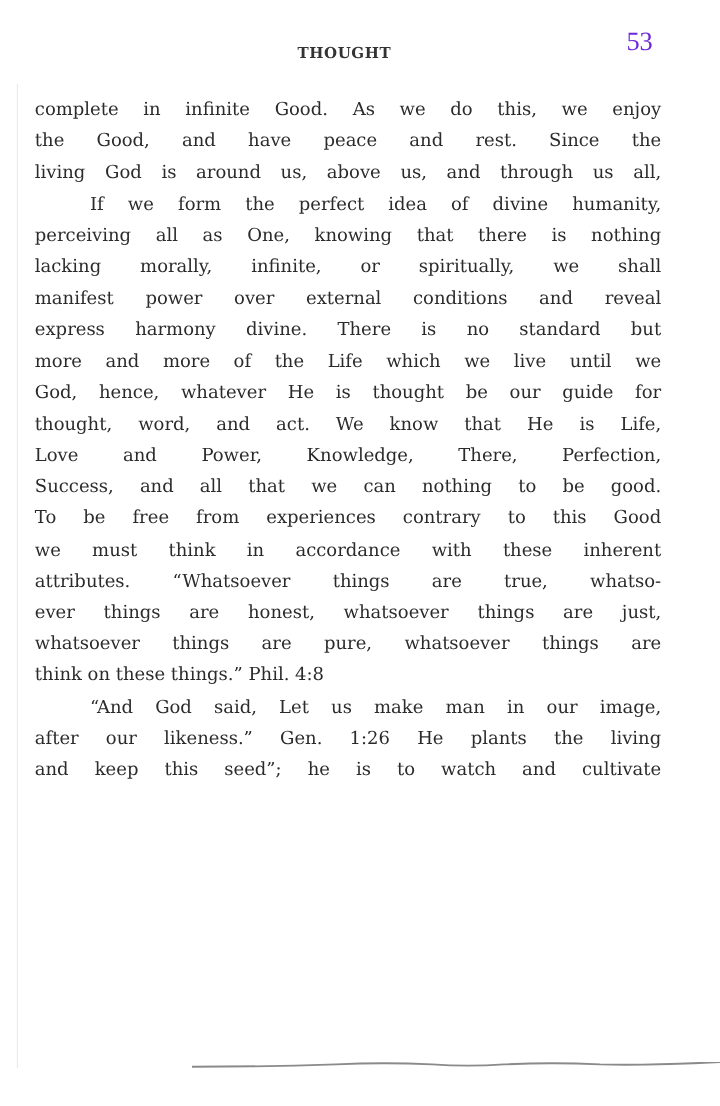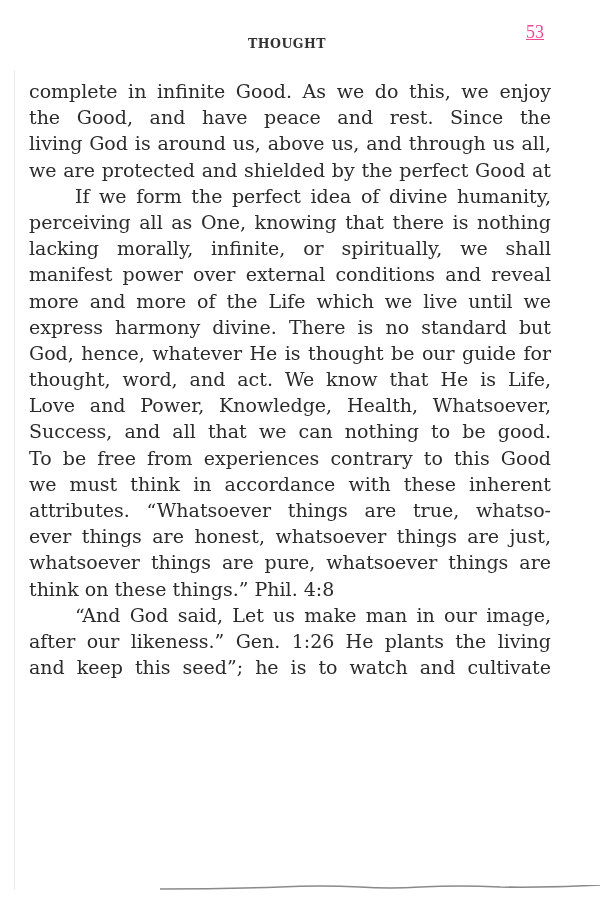--- a/index.html
+++ b/index.html
@@ -47,30 +47,29 @@
       font-size: 12.5px;
       font-weight: bold;
       letter-spacing: 0.5px;
       color: #333;
     }
     .page-number {
       position: absolute;
       right: 28px;
       top: -10px;
       font-family: "Liberation Serif", serif;
-      font-size: 18px;
-      color: #ec4899;
-      text-decoration: underline;
+      font-size: 22px;
+      color: #6d28d9;
     }
     .body-text {
       position: absolute;
       top: 78px;
       left: 29px;
       width: 522px;
-      font-size: 19px;
+      font-size: 15px;
       line-height: 26.2px;
     }
     .line {
       display: block;
       white-space: nowrap;
       text-align: justify;
       text-align-last: justify;
       height: 26.2px;
     }
     .line.last {
@@ -100,33 +99,32 @@
     <div class="chapter-title">THOUGHT</div>
     <div class="page-number">53</div>
   </div>
 
   <div class="body-text">
 
     <div>
       <span class="line">complete in infinite Good.  As we do this, we enjoy</span>
       <span class="line">the Good, and have peace and rest.  Since the</span>
       <span class="line">living God is around us, above us, and through us all,</span>
-      <span class="line">we are protected and shielded by the perfect Good at</span>
     </div>
 
     <div>
       <span class="line indent">If we form the perfect idea of divine humanity,</span>
       <span class="line">perceiving all as One, knowing that there is nothing</span>
       <span class="line">lacking morally, infinite, or spiritually, we shall</span>
       <span class="line">manifest power over external conditions and reveal</span>
+      <span class="line">express harmony divine.  There is no standard but</span>
       <span class="line">more and more of the Life which we live until we</span>
-      <span class="line">express harmony divine.  There is no standard but</span>
       <span class="line">God, hence, whatever He is thought be our guide for</span>
       <span class="line">thought, word, and act.  We know that He is Life,</span>
-      <span class="line">Love and Power, Knowledge, Health, Whatsoever,</span>
+      <span class="line">Love and Power, Knowledge, There, Perfection,</span>
       <span class="line">Success, and all that we can nothing to be good.</span>
       <span class="line">To be free from experiences contrary to this Good</span>
       <span class="line">we must think in accordance with these inherent</span>
       <span class="line">attributes.  “Whatsoever things are true, whatso-</span>
       <span class="line">ever things are honest, whatsoever things are just,</span>
       <span class="line">whatsoever things are pure, whatsoever things are</span>
       <span class="line last">think on these things.”  Phil. 4:8</span>
     </div>
 
     <div>

